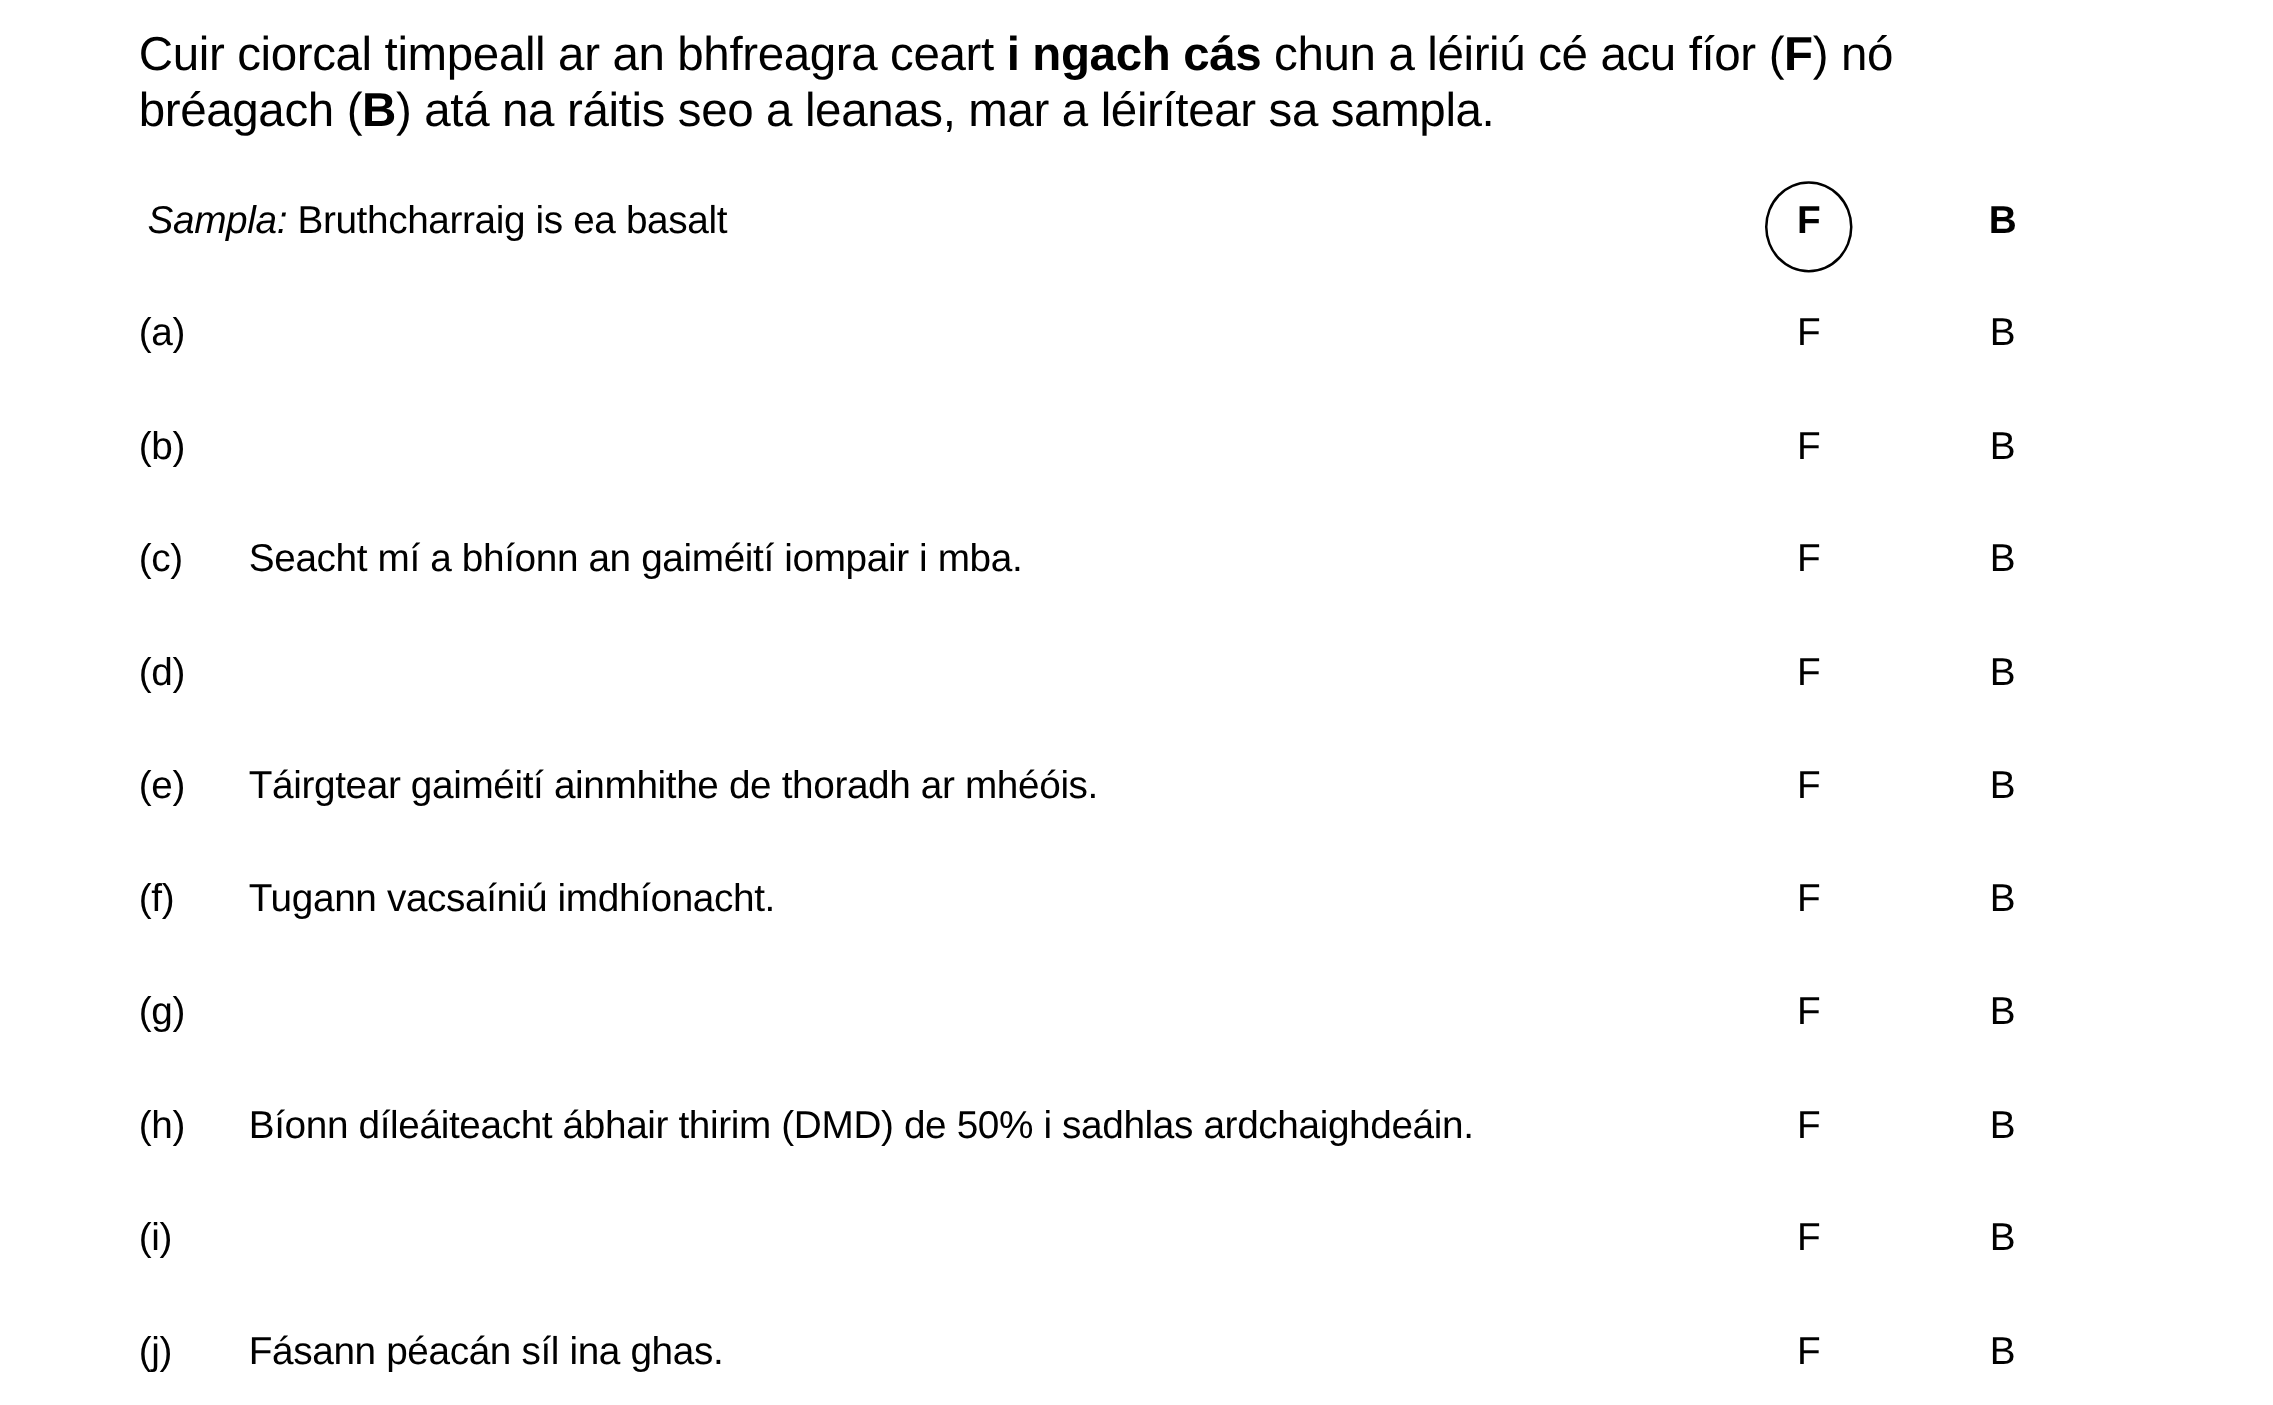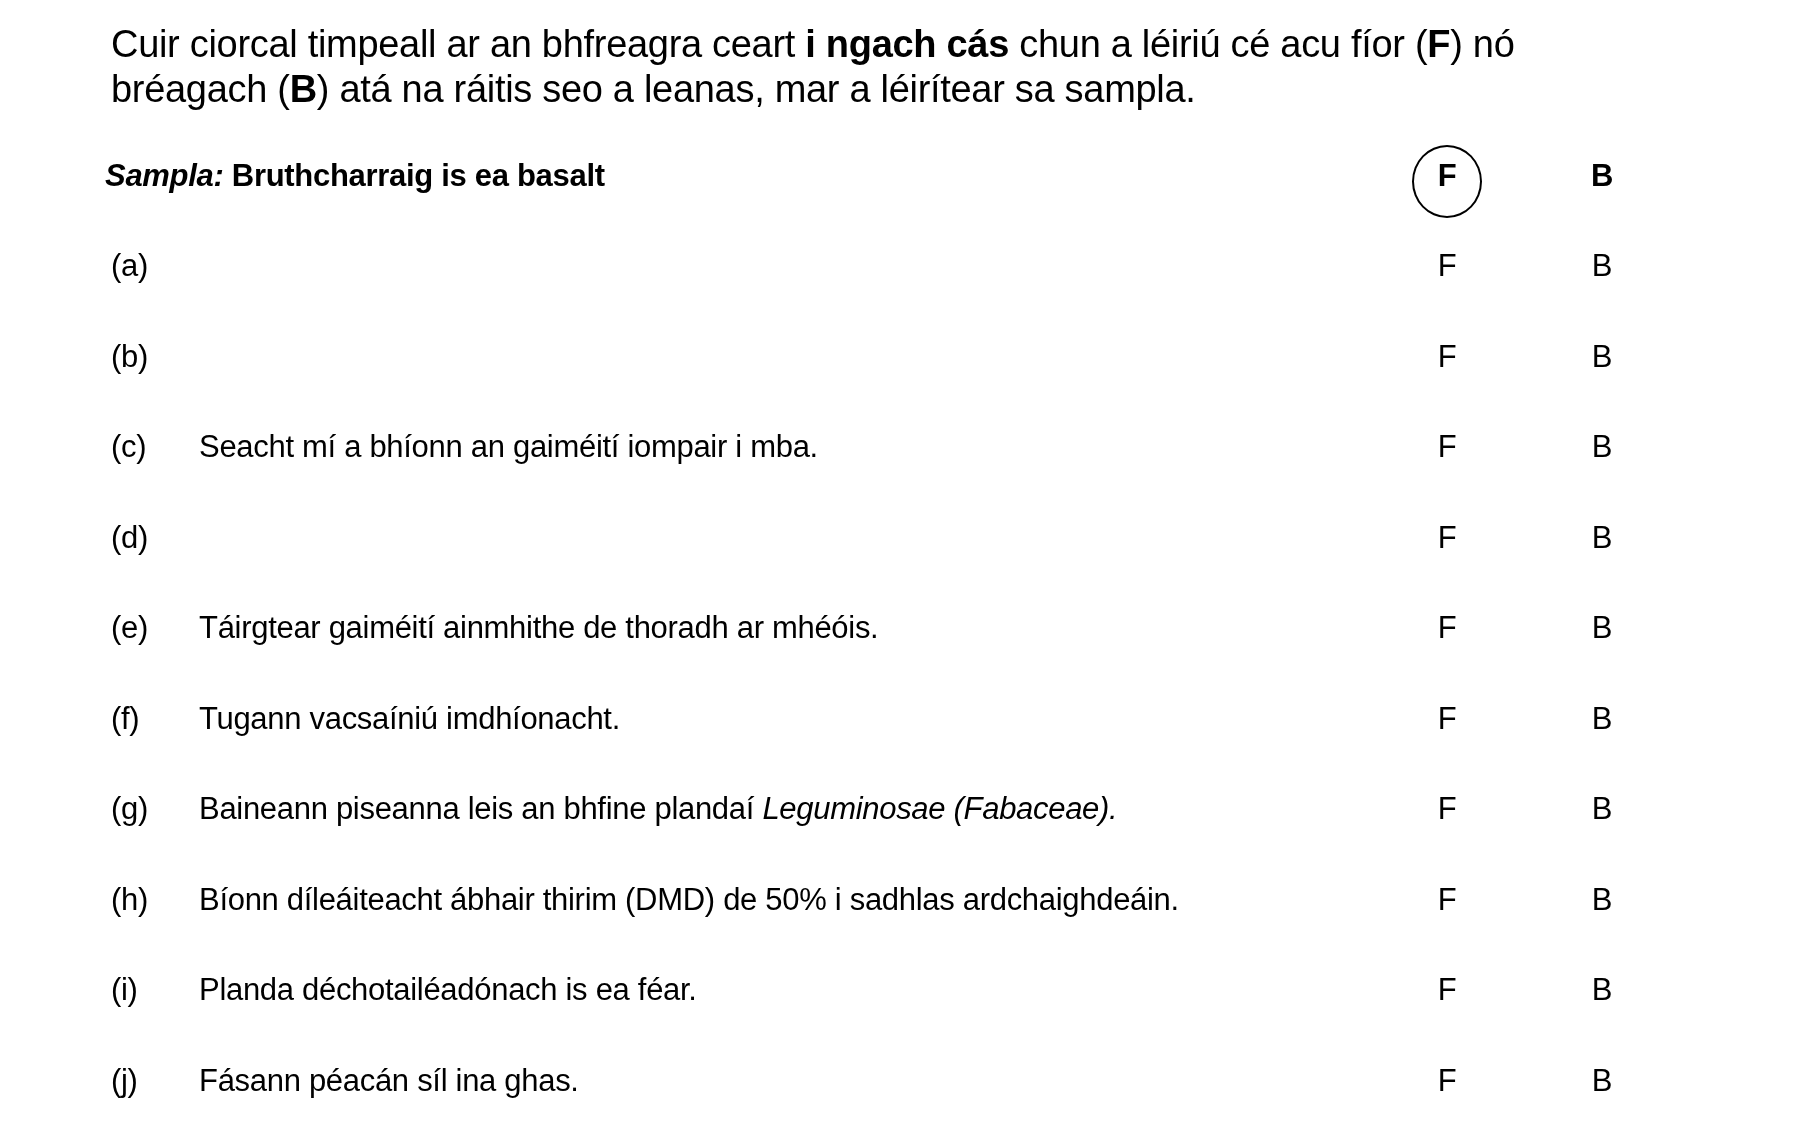--- a/index.html
+++ b/index.html
@@ -6,21 +6,21 @@
   body { width:1818px; height:1124px; position:relative; overflow:hidden;
          font-family:"Liberation Sans", "DejaVu Sans", sans-serif; color:#000; }
   .intro { position:absolute; left:111px; top:22px; width:1540px;
            font-size:38px; line-height:45px; letter-spacing:-0.3px; }
   .intro b { font-weight:bold; }
   .row { position:absolute; left:0; width:1818px; height:50px; font-size:31px; letter-spacing:-0.3px; }
   .row .lbl { position:absolute; left:111px; top:0; line-height:50px; }
   .row .txt { position:absolute; left:199px; top:0; line-height:50px; white-space:nowrap; }
   .row .opt-f { position:absolute; left:1427px; width:40px; text-align:center; top:0; line-height:50px; }
   .row .opt-b { position:absolute; left:1582px; width:40px; text-align:center; top:0; line-height:50px; }
-  .sample .txt { left:105px; font-weight:bold; }
+  .sample .txt { left:118px; font-weight:normal; }
   .sample .txt i { font-style:italic; }
   .sample .opt-f, .sample .opt-b { font-weight:bold; }
   .circle { position:absolute; left:1412px; top:145px; width:70px; height:73px;
             border:2.5px solid #000; border-radius:50%; box-sizing:border-box; }
 </style>
 </head>
 <body>
 
 <div class="intro">
   <span>Cuir ciorcal timpeall ar an bhfreagra ceart </span><b>i ngach cás</b><span> chun a léiriú cé acu fíor (</span><b>F</b><span>) nó bréagach (</span><b>B</b><span>) atá na ráitis seo a leanas, mar a léirítear sa sampla.</span>
@@ -67,35 +67,33 @@
 
 <div class="row" style="top:694px;">
   <span class="lbl">(f)</span>
   <span class="txt">Tugann vacsaíniú imdhíonacht.</span>
   <span class="opt-f">F</span>
   <span class="opt-b">B</span>
 </div>
 
 <div class="row" style="top:784px;">
   <span class="lbl">(g)</span>
-  <span class="txt"><span>Baineann piseanna leis an bhfine plandaí </span><i>Leguminosae (Fabaceae).</i></span>
   <span class="opt-f">F</span>
   <span class="opt-b">B</span>
 </div>
 
 <div class="row" style="top:875px;">
   <span class="lbl">(h)</span>
   <span class="txt">Bíonn díleáiteacht ábhair thirim (DMD) de 50% i sadhlas ardchaighdeáin.</span>
   <span class="opt-f">F</span>
   <span class="opt-b">B</span>
 </div>
 
 <div class="row" style="top:965px;">
   <span class="lbl">(i)</span>
-  <span class="txt">Planda déchotailéadónach is ea féar.</span>
   <span class="opt-f">F</span>
   <span class="opt-b">B</span>
 </div>
 
 <div class="row" style="top:1056px;">
   <span class="lbl">(j)</span>
   <span class="txt">Fásann péacán síl ina ghas.</span>
   <span class="opt-f">F</span>
   <span class="opt-b">B</span>
 </div>

